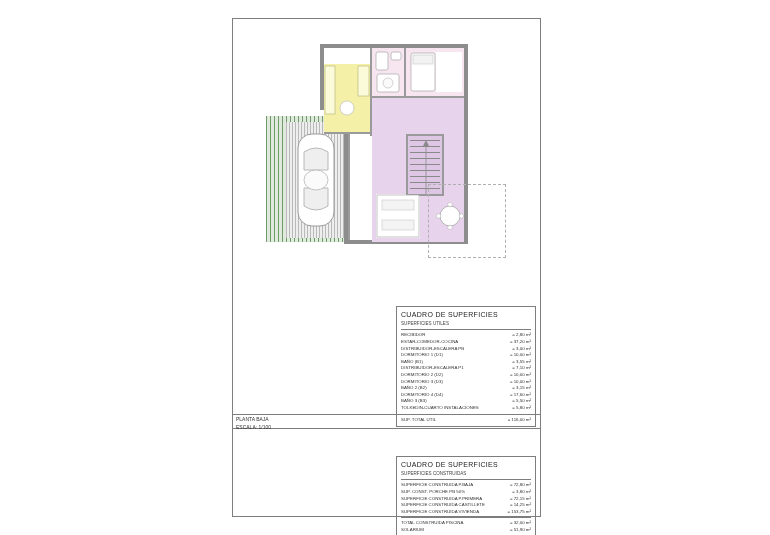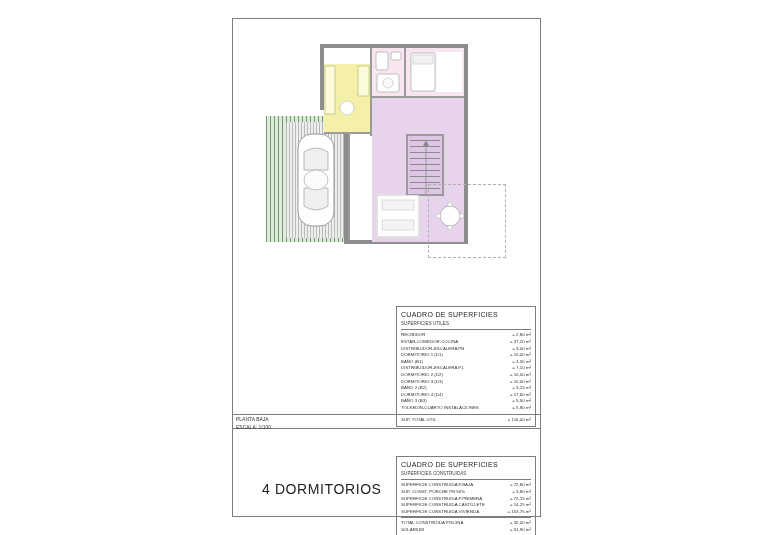--- a/index.html
+++ b/index.html
@@ -261,15 +261,14 @@
         <span class="val">= 51,90 m²</span>
       </div>
     </div>
   </div>
 
   <div class="plantabaja">
     <div>PLANTA BAJA</div>
     <div>ESCALA: 1/100</div>
   </div>
 
-  <div class="bigtitle">4 DORMITORIOS</div>
 
 </div>
 
 </body></html>

